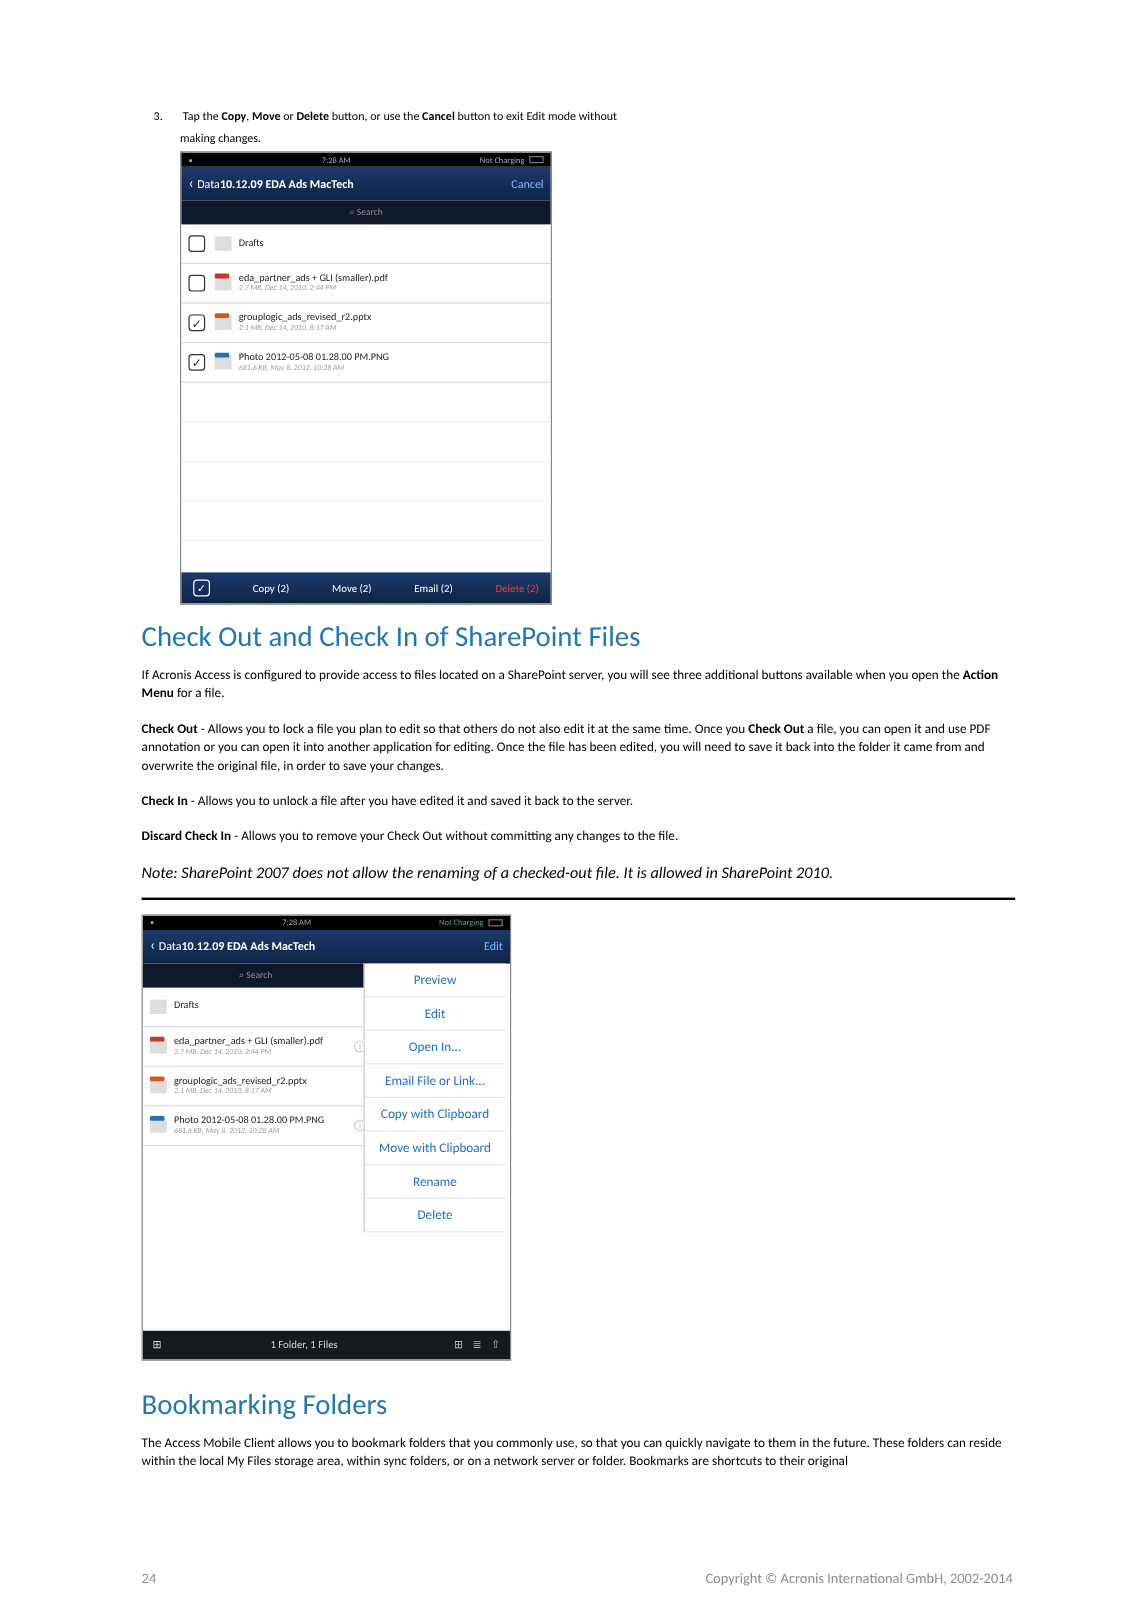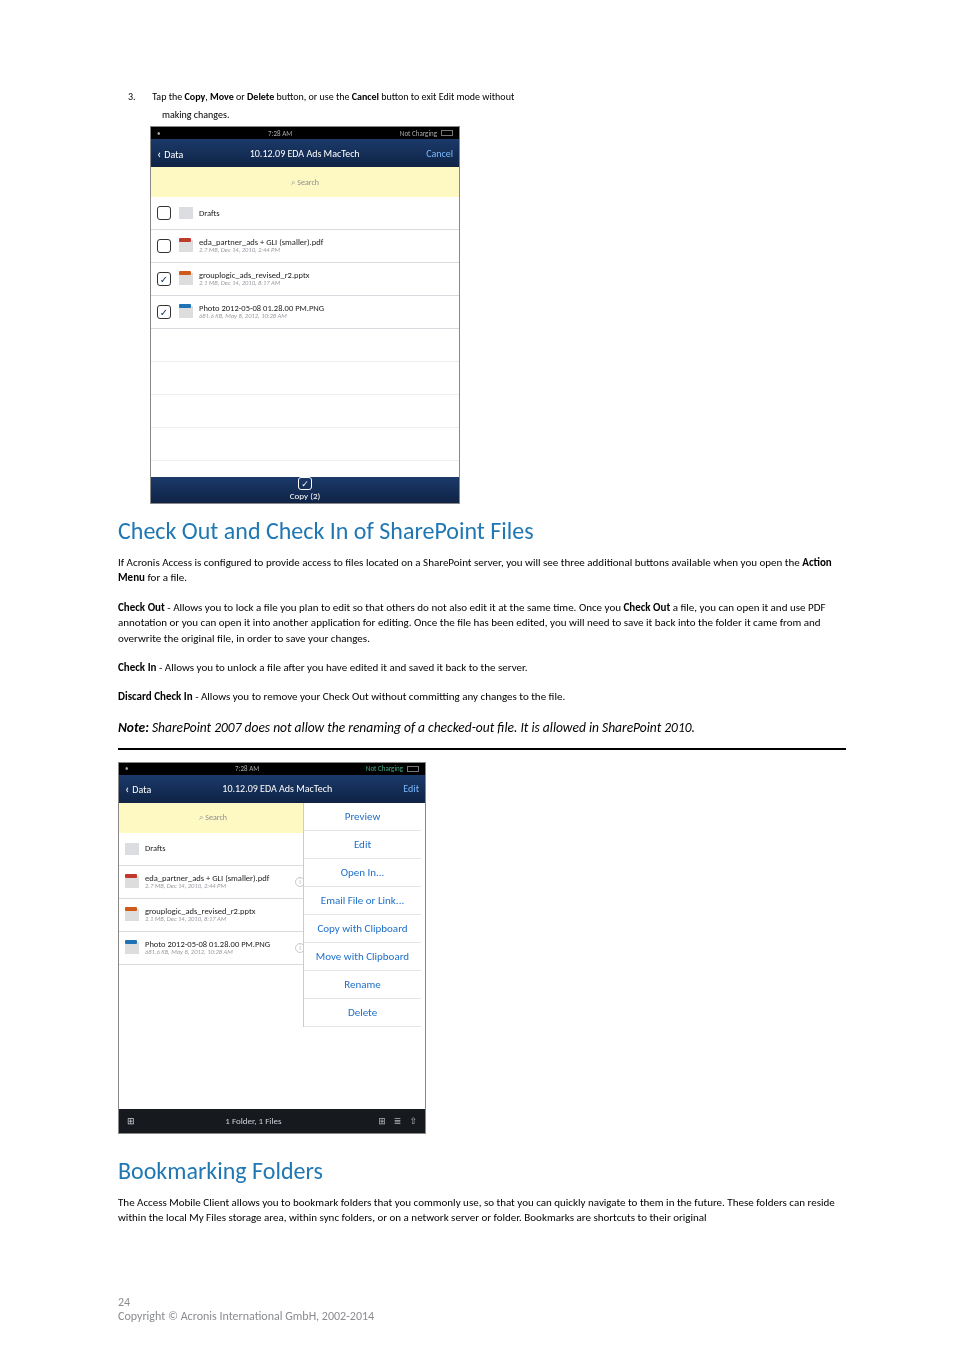--- a/index.html
+++ b/index.html
@@ -7,73 +7,73 @@
     font-family: Calibri, "Segoe UI", Arial, sans-serif;
     background: #fff;
     color: #000;
     width: 954px;
     height: 1349px;
     position: relative;
     padding: 90px 108px 40px 118px;
   }
   .step-line { font-size: 10px; line-height: 1.4; margin-bottom: 4px; }
   .step-num { display: inline-block; width: 22px; margin-left: 10px; }
-  .step-indent { margin-left: 44px; }
+  .step-indent { margin-left: 32px; }
   b { font-weight: 700; }
   h2.blue { color: #1F77B4; font-size: 24px; font-weight: 400; margin: 6px 0 10px 0; font-family: Calibri, "Segoe UI", sans-serif; }
   p.body { font-size: 11px; line-height: 1.4; margin-bottom: 14px; }
   p.note { font-size: 13.5px; font-style: italic; line-height: 1.4; margin-bottom: 10px; }
-  p.note .label { font-weight: 700; }
+  p.note .label { font-weight: 400; }
   hr.note-rule { border: none; border-top: 2px solid #000; margin: 4px 0 12px 0; }
 
   
   .shot { border: 1px solid #888; background: #fff; position: relative; overflow: hidden; }
   .shot1 { width: 310px; height: 378px; margin: 4px 0 12px 32px; }
   .statusbar { background: #000; color: #aaa; font-size: 7px; height: 12px; display: flex; align-items: center; padding: 0 6px; justify-content: space-between; }
   .statusbar .right { display:flex; gap:4px; align-items:center;}
   .statusbar .batt { width:12px; height:6px; border:1px solid #777; display:inline-block;}
   .navbar { background: linear-gradient(#1b3a6a, #0f2345); height: 28px; display: flex; align-items: center; justify-content: space-between; padding: 0 6px; color: #fff; font-size: 10px; }
-  .navbar .title { flex:1; text-align:center; font-size: 10px; font-weight:400;}
+  .navbar .title { flex:1; text-align:left; font-size: 10px; font-weight:700;}
   .navbar .back::before { content: "‹ "; font-size: 13px; }
   .navbar .cancel { color: #7bb9ff; font-size: 10px;}
-  .searchbar { background: #fef9c3; height: 30px; display:flex; align-items:center; justify-content:center; font-size:8px; color:#8a8c91;}
+  .searchbar { background: #0f172a; height: 20px; display:flex; align-items:center; justify-content:center; font-size:8px; color:#8a8c91;}
   .searchbar span::before { content: "⌕ "; }
   .row { height: 30px; border-bottom: 1px solid #d9dbe0; display:flex; align-items:center; padding: 16px 6px; font-size: 9px; }
   .row.faint { border-bottom: 1px solid #eceef2; height: 26px;}
   .row.empty { height: 26px;}
   .chk { width: 14px; height: 14px; border: 1.5px solid #333; border-radius: 3px; margin-right: 8px; display:flex; align-items:center; justify-content:center; font-size:10px; color:#0a2a5c;}
   .chk.on::after { content:"✓"; }
   .thumb { width: 14px; height: 12px; background:#ddd; margin-right:6px; position:relative;}
   .thumb.folder { background:#dcdde1;}
   .thumb .tab { position:absolute; top:-2px; left:0; width:12px; height:4px; background:#c0392b; border-radius:1px;}
   .thumb.pdf .tab { background:#c0392b;}
   .thumb.pptx .tab { background:#cf5a1a;}
   .thumb.png .tab { background:#1f72b5;}
   .frow-txt { display:flex; flex-direction:column; line-height:1.05;}
   .frow-txt .t1 { font-size:8.5px; color:#222;}
   .frow-txt .t2 { font-size:6.5px; color:#9a9ca2;font-style:italic;}
-  .bottombar { position:absolute; bottom:0; left:0; right:0; height:26px; background: linear-gradient(#1b3a6a, #0f2345); display:flex; align-items:center; justify-content: space-between; padding:0 10px; font-size:9px; color:#fff;flex-direction:column;}
+  .bottombar { position:absolute; bottom:0; left:0; right:0; height:26px; background: linear-gradient(#1b3a6a, #0f2345); display:flex; align-items:center; justify-content: space-between; padding:0 10px; font-size:9px; color:#fff;}
   .bottombar .toggle { width:14px; height:14px; border:1.5px solid #fff; border-radius:3px; display:flex; align-items:center; justify-content:center;}
   .bottombar .toggle::after { content:"✓"; font-size:9px;}
   .bottombar .del { color:#ff3b30;}
 
   
   .shot2 { width: 308px; height: 372px; margin: 4px 0 22px 0; }
   .shot2 .statusbar .right .charge { color:#4a8; font-size:7px;}
   .shot2 .navbar .edit { color:#7bb9ff; font-size:10px;}
   .shot2 .content { position:relative; }
   .popover { position:absolute; right:4px; top:0; width:118px; background:#fff; border-left:1px solid #c9cbd1; z-index:2;}
   .popover .mitem { height:28px; border-bottom:1px solid #e3e5ea; display:flex; align-items:center; justify-content:center; font-size:11px; color:#1e6fc8;}
   .leftlist { margin-right:118px;}
   .shot2 .row { padding-right:2px;}
   .shot2 .row .disc { margin-left:auto; width:10px; height:10px; border:1px solid #c9cbd1; border-radius:50%; font-size:7px; color:#b7b9bf; display:flex; align-items:center; justify-content:center;}
   .footbar { position:absolute; bottom:0; left:0; right:0; height:24px; background:#16191d; display:flex; align-items:center; padding:0 8px; color:#cfd2d8; font-size:9px; justify-content:space-between;}
   .footbar .icons span { margin-left:6px; opacity:.85;}
 
-  .page-footer { position:absolute; bottom:26px; left:118px; right:110px; display:flex; justify-content:space-between; font-size:12px; color:#8a8c91;flex-direction:column;}
+  .page-footer { position:absolute; bottom:26px; left:118px; right:110px; display:flex; justify-content:space-between; font-size:12px; color:#8a8c91;}
 </style>
 </head>
 <body>
 
 <div class="step-line">
   <span class="step-num">3.</span>
   <span>Tap the </span><b>Copy</b><span>, </span><b>Move</b><span> or </span><b>Delete</b><span> button, or use the </span><b>Cancel</b><span> button to exit Edit mode without</span>
 </div>
 <div class="step-line step-indent">making changes.</div>
 

